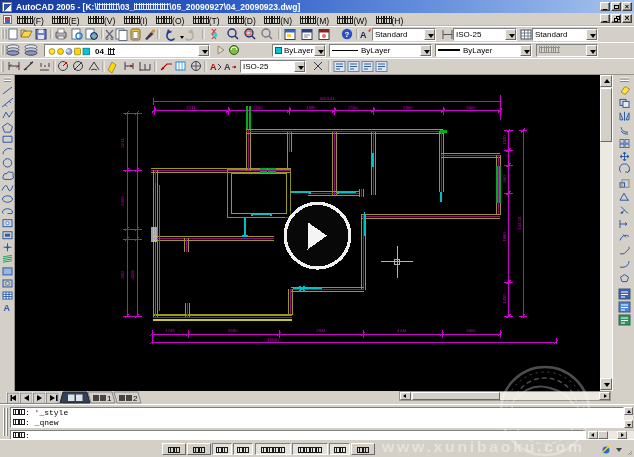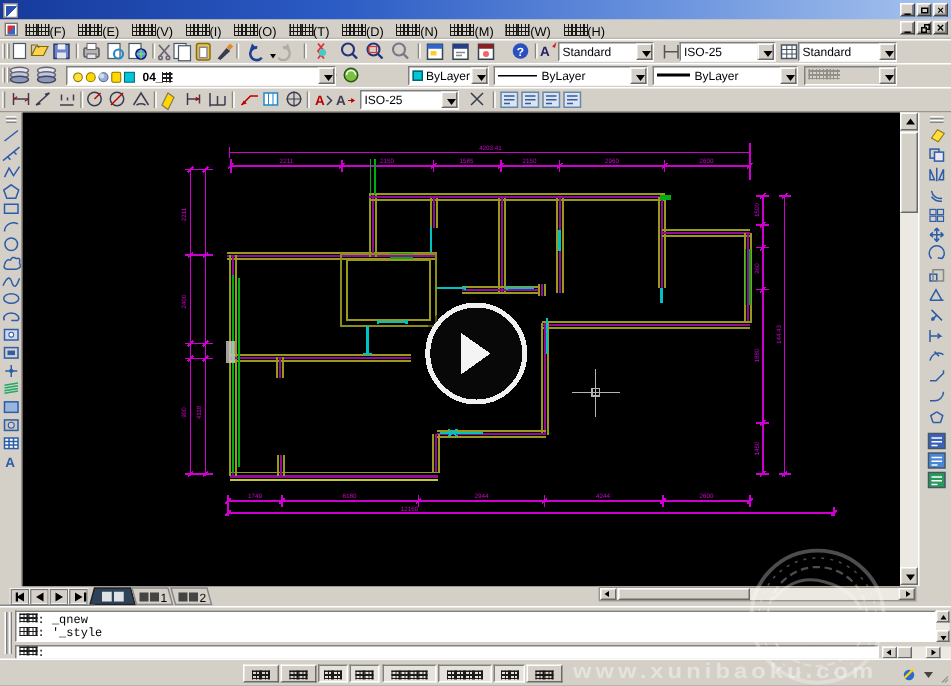--- a/index.html
+++ b/index.html
@@ -25,20 +25,23 @@
  border-left:1px solid #fff;border-right:1px solid #404040;border-bottom:1px solid #404040;
  box-shadow:inset -1px -1px 0 #808080;}
 .mi{display:inline-block;color:#000;}
 </style></head>
 <body>
 
 <div class="abs" style="left:0;top:0;width:634px;height:13px;
  background:linear-gradient(90deg,#163a9c 0%,#2b5bc4 35%,#6a93de 70%,#a8c4ee 100%);">
  <div class="abs" style="left:2px;top:1.5px;width:10px;height:10px;background:#fff;border:1px solid #888;">
    <div class="abs" style="left:1px;top:1px;width:7px;height:7px;background:linear-gradient(135deg,#2a52b0 55%,#fff 56%);"></div>
+ </div>
+ <div class="abs" style="left:16px;top:2px;color:#fff;font-size:8.5px;font-weight:bold;white-space:nowrap;">
+   AutoCAD&nbsp;2005&nbsp;-&nbsp;[K:\<span class="k k7"></span><span class="k k7"></span><span class="k k7"></span>\03_<span class="k k7"></span><span class="k k7"></span><span class="k k7"></span><span class="k k7"></span><span class="k k7"></span>\05_20090927\04_20090923.dwg]
  </div>
  <div class="wbtn" style="left:600px;top:2px;">
       <div class="abs" style="left:1.5px;top:5.5px;width:4px;height:1.5px;background:#000;"></div>
     </div>
  <div class="wbtn" style="left:611px;top:2px;">
       <div class="abs" style="left:1.5px;top:1.5px;width:5.5px;height:4.5px;border:1px solid #000;border-top-width:1.5px;"></div>
     </div>
  <div class="wbtn" style="left:622px;top:2px;font-size:7.5px;font-weight:bold;text-align:center;line-height:7px;color:#000;">×</div>
 </div>
 
@@ -163,21 +166,21 @@
     <ellipse cx="13" cy="5" rx="6" ry="2.2" fill="#e8e8f0" stroke="#667"></ellipse>
     <ellipse cx="13" cy="8" rx="6" ry="2.2" fill="#c2c8dc" stroke="#667"></ellipse>
     <ellipse cx="13" cy="11" rx="6" ry="2.2" fill="#8898c0" stroke="#445"></ellipse>
     <ellipse cx="31" cy="5" rx="6" ry="2.2" fill="#e8e8f0" stroke="#667"></ellipse>
     <ellipse cx="31" cy="8" rx="6" ry="2.2" fill="#c2c8dc" stroke="#667"></ellipse>
     <ellipse cx="31" cy="11" rx="6" ry="2.2" fill="#8898c0" stroke="#445"></ellipse>
     <path d="M218 4 l6 4 l-6 4 z" fill="#ddc" stroke="#875" stroke-width="0.8"></path>
     <circle cx="234" cy="8" r="4.5" fill="#7ac143" stroke="#265a10"></circle>
     <path d="M231 8 a3 3 0 0 1 6 0" fill="none" stroke="#fff" stroke-width="1"></path>
   </svg>
-<div class="combo" style="left:44px;top:43.5px;width:180px;font-weight:bold;">
+<div class="combo" style="left:44px;top:43.5px;width:166px;font-weight:bold;">
   <span class="tx" style="top:2px;">
    <svg width="92" height="9" style="vertical-align:top;">
     <circle cx="5" cy="4.5" r="2.9" fill="#ffe13a" stroke="#8a7500" stroke-width=".7"></circle>
     <circle cx="13.5" cy="4.5" r="3" fill="#ffd800" stroke="#8a7500" stroke-width=".7"></circle>
     <circle cx="22" cy="4.5" r="3" fill="#9ad" stroke="#567" stroke-width=".7"></circle>
         <circle cx="20.8" cy="3.6" r="1.7" fill="#cde"></circle>
     <rect x="27.5" y="1.2" width="6" height="6.6" rx="1" fill="#ffd800" stroke="#8a7500" stroke-width=".7"></rect>
     <rect x="36" y="1.2" width="6.6" height="6.6" fill="#00c6d8" stroke="#006a74" stroke-width=".7"></rect>
    </svg><span style="position:absolute;left:48px;top:.5px;">04_<span class="k k7" style="margin-top:0;"></span></span>
   </span>
@@ -564,22 +567,22 @@
  <div class="raised abs" style="left:12px;top:0;width:88px;height:8px;"></div>
  <div class="raised abs" style="left:199px;top:0;width:11px;height:8px;">
       <div class="abs" style="left:3.5px;top:1px;border:2.5px solid transparent;border-left:3.5px solid #000;border-right:none;"></div>
     </div>
 </div>
 
 <div class="abs" style="left:0;top:404px;width:634px;height:35px;background:#d4d0c8;border-top:1px solid #fff;">
  <div class="abs" style="left:3px;top:3px;width:2px;height:28px;border-left:1px solid #fff;border-right:1px solid #808080;"></div>
  <div class="abs" style="left:6px;top:3px;width:2px;height:28px;border-left:1px solid #fff;border-right:1px solid #808080;"></div>
  <div class="sunk abs" style="left:10px;top:2px;width:614px;height:21px;font-family:'Liberation Mono',monospace;font-size:8px;color:#000;">
+   <div style="margin:0 0 0 2px;white-space:nowrap;"><span class="k k6"></span><span class="k k6"></span>: '_style</div>
    <div style="margin:1px 0 0 2px;white-space:nowrap;"><span class="k k6"></span><span class="k k6"></span>: _qnew</div>
-   <div style="margin:0 0 0 2px;white-space:nowrap;"><span class="k k6"></span><span class="k k6"></span>: '_style</div>
  </div>
  <div class="abs" style="left:624px;top:2px;width:9px;height:21px;background:#ece9e2;">
    <div class="raised abs" style="left:0;top:0;width:9px;height:8px;">
         <div class="abs" style="left:1.5px;top:2px;border:2.5px solid transparent;border-bottom:3px solid #000;border-top:none;"></div>
       </div>
    <div class="raised abs" style="left:0;top:13px;width:9px;height:8px;">
         <div class="abs" style="left:1.5px;top:3px;border:2.5px solid transparent;border-top:3px solid #000;border-bottom:none;"></div>
       </div>
  </div>
  <div class="sunk abs" style="left:10px;top:25px;width:576px;height:10px;font-family:'Liberation Mono',monospace;font-size:8px;color:#000;">

